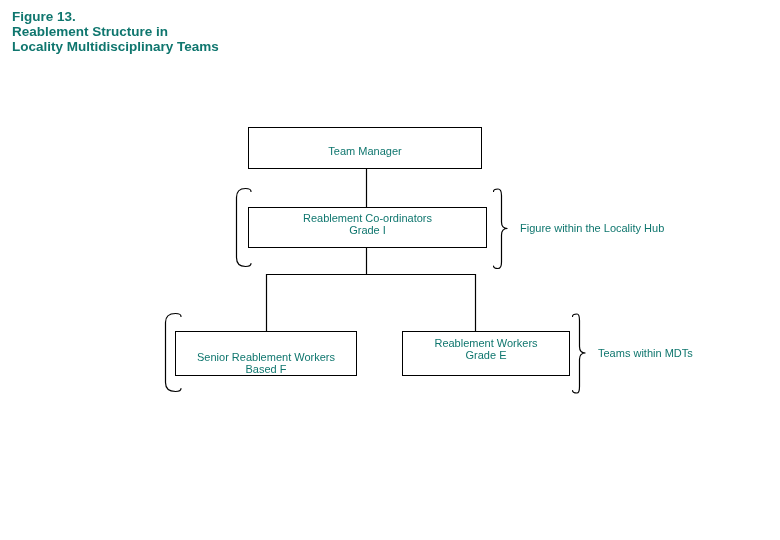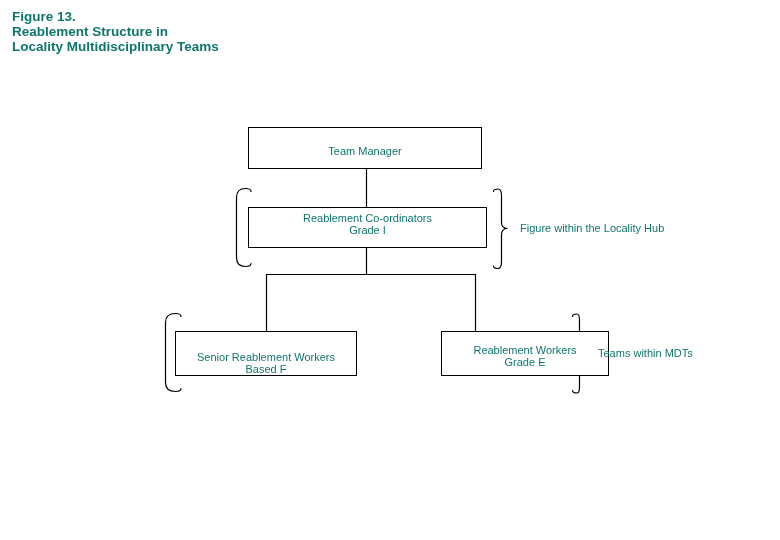--- a/index.html
+++ b/index.html
@@ -37,21 +37,21 @@
     box-sizing: border-box;
     border: 1.5px solid #000000;
     background: #ffffff;
     text-align: center;
     font-size: 11px;
     line-height: 12px;
   }
   #box-team-manager   { left: 248px; top: 127px; width: 234px; height: 42px; padding-top: 17px; }
   #box-coordinators   { left: 248px; top: 207px; width: 239px; height: 41px; padding-top: 4px; }
   #box-senior-workers { left: 175px; top: 331px; width: 182px; height: 45px; padding-top: 19px; }
-  #box-workers        { left: 402px; top: 331px; width: 168px; height: 45px; padding-top: 12px; margin-left: 39px; }
+  #box-workers        { left: 402px; top: 331px; width: 168px; height: 45px; padding-top: 5px; }
   .side-label {
     position: absolute;
     font-size: 11px;
     line-height: 13px;
     white-space: nowrap;
   }
   #label-locality-hub { left: 520px; top: 222px; }
   #label-mdts         { left: 598px; top: 347px; }
 </style>
 </head>

